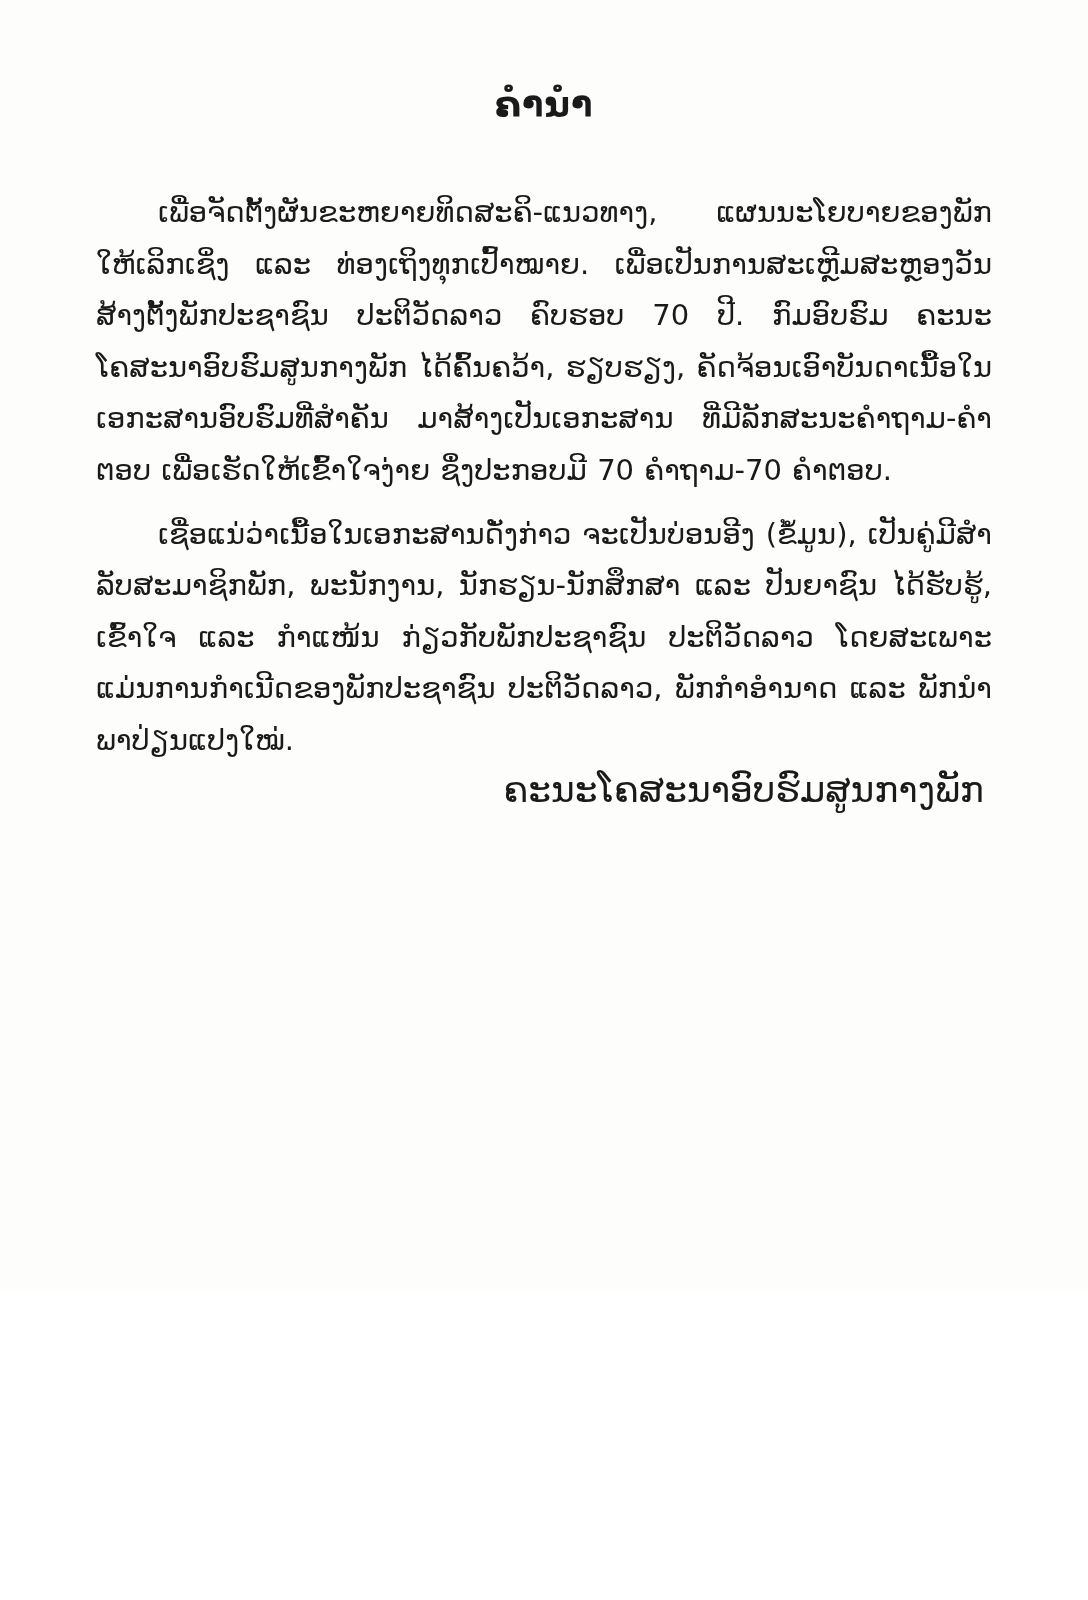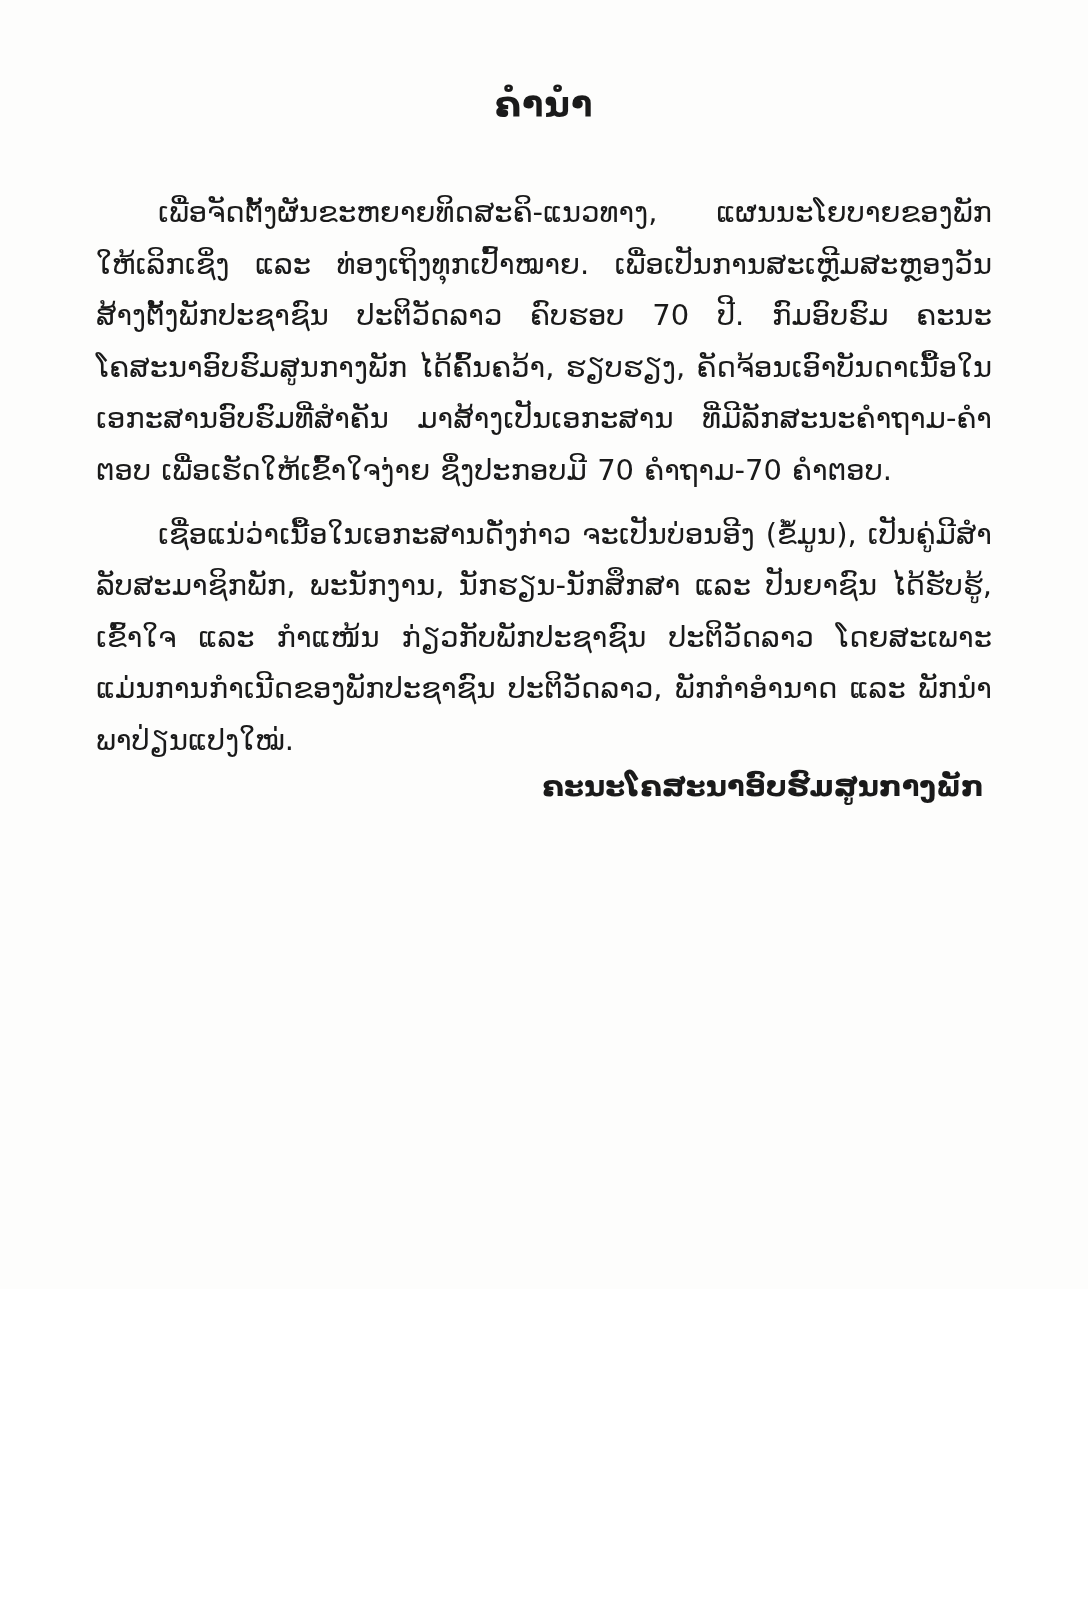--- a/index.html
+++ b/index.html
@@ -43,22 +43,22 @@
   .para {
     margin: 12px 0 2px 0;
     text-indent: 62px;
     text-align: justify;
   }
   .para:last-of-type {
     text-align: justify;
   }
   .signature {
     text-align: right;
-    font-size: 29px;
-    font-weight: 700;
+    font-size: 36px;
+    font-weight: 400;
     padding-right: 8px;
   }
   .spacer-bottom {
     height: 300px;
   }
 </style>
 </head>
 <body>
 
 <div class="page">

